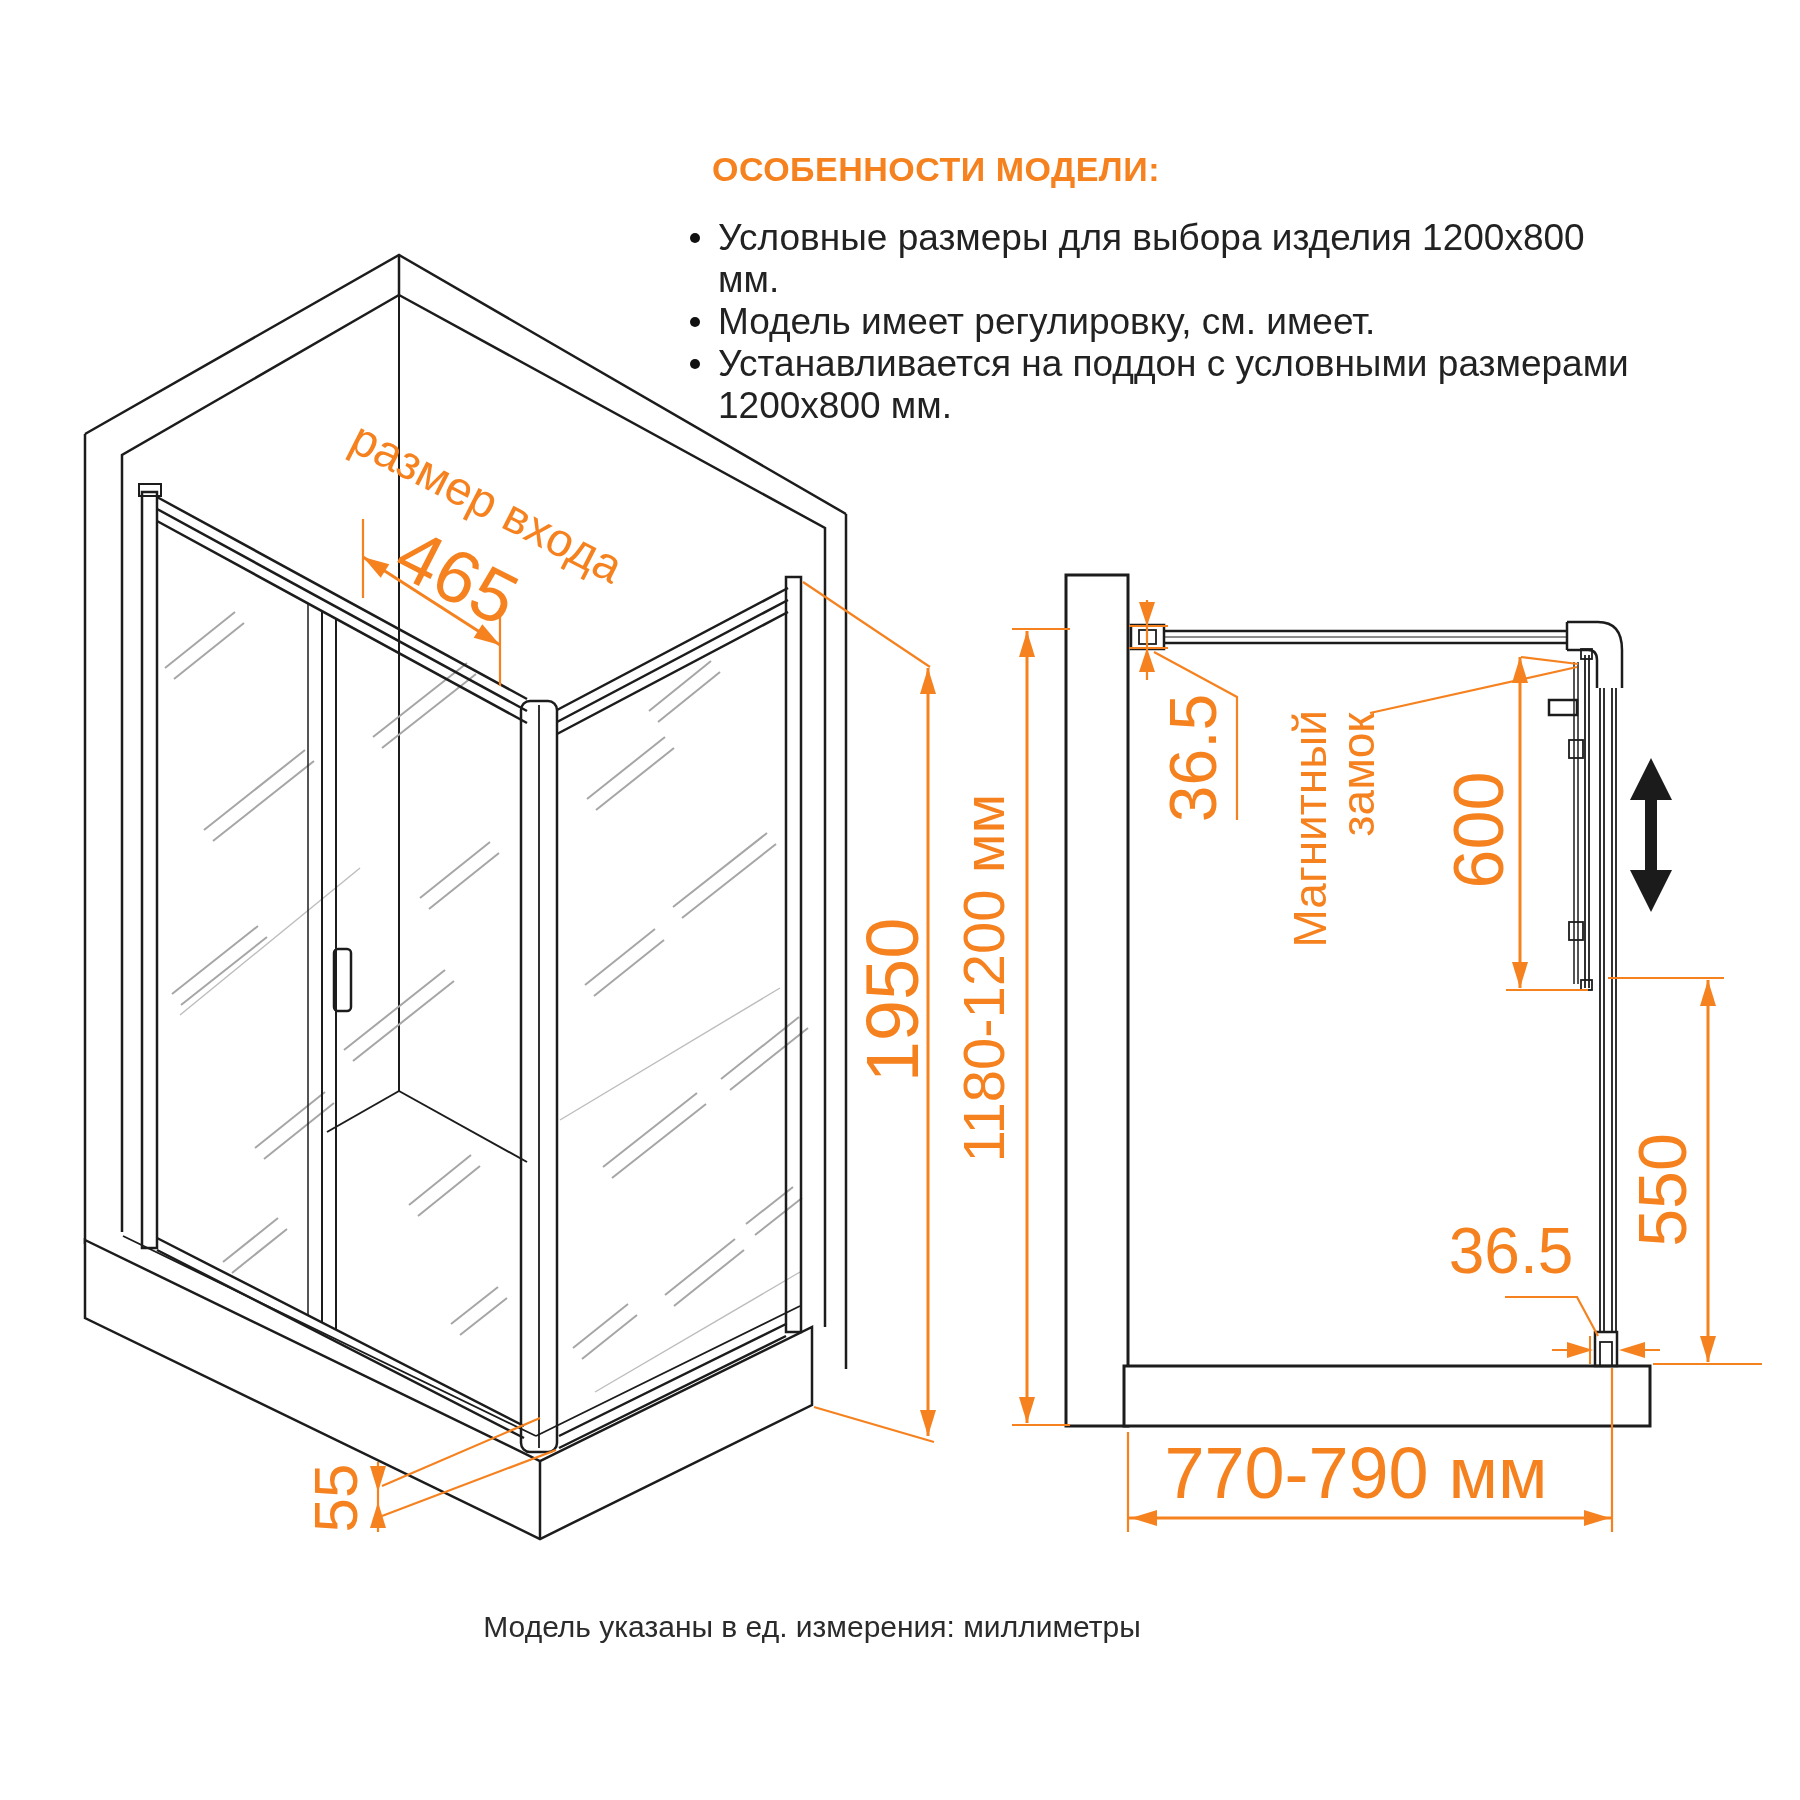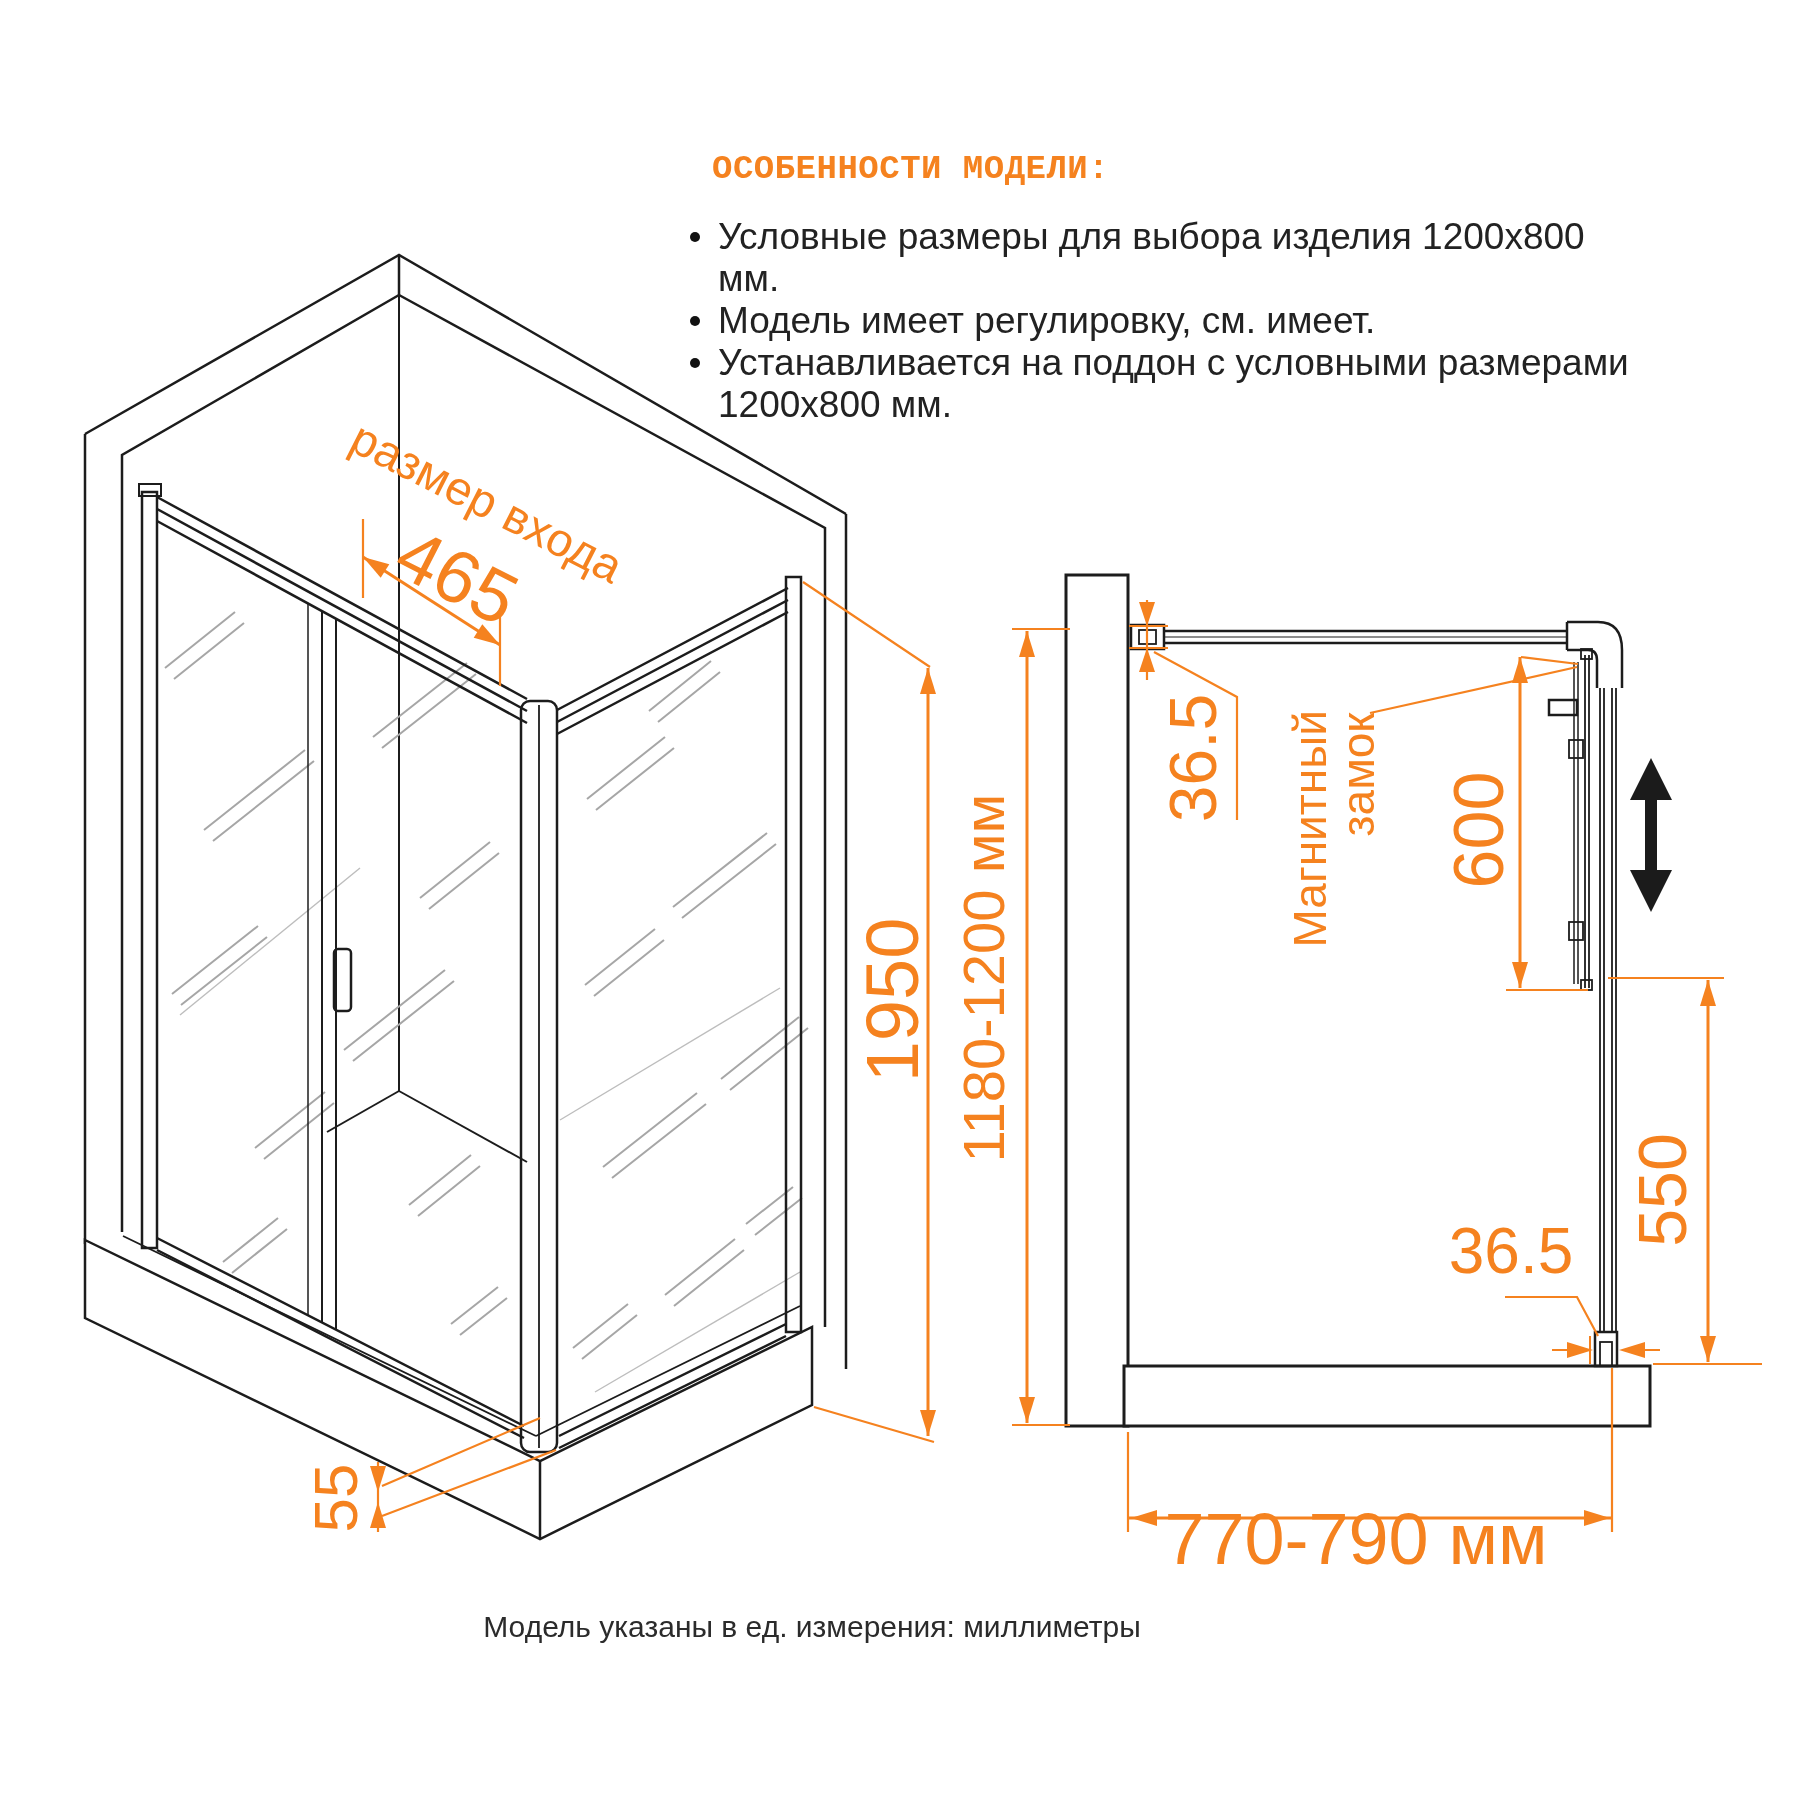--- a/index.html
+++ b/index.html
@@ -5,21 +5,21 @@
   html,body{margin:0;padding:0;background:#ffffff;}
   .stage{position:relative;width:1800px;height:1800px;background:#fff;overflow:hidden;
          font-family:"Liberation Sans", sans-serif;}
   svg{position:absolute;left:0;top:0;}
   .lbl{position:absolute;color:#F5821F;white-space:nowrap;line-height:1.05;
        transform:translate(-50%,-50%);}
   .rot-ccw{transform:translate(-50%,-50%) rotate(-90deg);}
   .rot-iso{transform:translate(-50%,-50%) rotate(27deg);}
   .features{position:absolute;left:690px;top:150px;width:990px;}
   .features-title{color:#F5821F;font-size:34px;font-weight:bold;letter-spacing:.5px;
-                  margin:0 0 28px 22px;font-family:Liberation Mono, monospace;}
+                  margin:0 0 28px 22px;}
   .feature-item{display:flex;align-items:flex-start;font-size:37px;color:#222;
                 line-height:42px;width:960px;}
   .feature-dot{flex:0 0 auto;width:10px;height:10px;border-radius:50%;background:#111;
                margin:16px 18px 0 0;}
   .note{position:absolute;left:812px;top:1627px;transform:translate(-50%,-50%);
         color:#2b2b2b;font-size:30px;white-space:nowrap;}
   .magnet{text-align:right;}
 </style>
 </head>
 <body>
@@ -195,16 +195,16 @@
   <div class="lbl rot-ccw" style="left:336px;top:1498px;font-size:62px;">55</div>
 
   <div class="lbl rot-ccw" style="left:1194px;top:758px;font-size:66px;">36.5</div>
   <div class="lbl rot-ccw magnet" style="left:1334px;top:830px;font-size:46px;width:235px;">
     <div>Магнитный</div>
     <div>замок</div>
   </div>
   <div class="lbl rot-ccw" style="left:1480px;top:830px;font-size:70px;">600</div>
   <div class="lbl rot-ccw" style="left:1663px;top:1190px;font-size:68px;">550</div>
   <div class="lbl" style="left:1511px;top:1252px;font-size:64px;">36.5</div>
-  <div class="lbl" style="left:1356px;top:1540px;font-size:72px;">770-790 мм</div>
+  <div class="lbl" style="left:1356px;top:1474px;font-size:72px;">770-790 мм</div>
 
   <div class="note">Модель указаны в ед. измерения: миллиметры</div>
 </div>
 
 </body></html>

